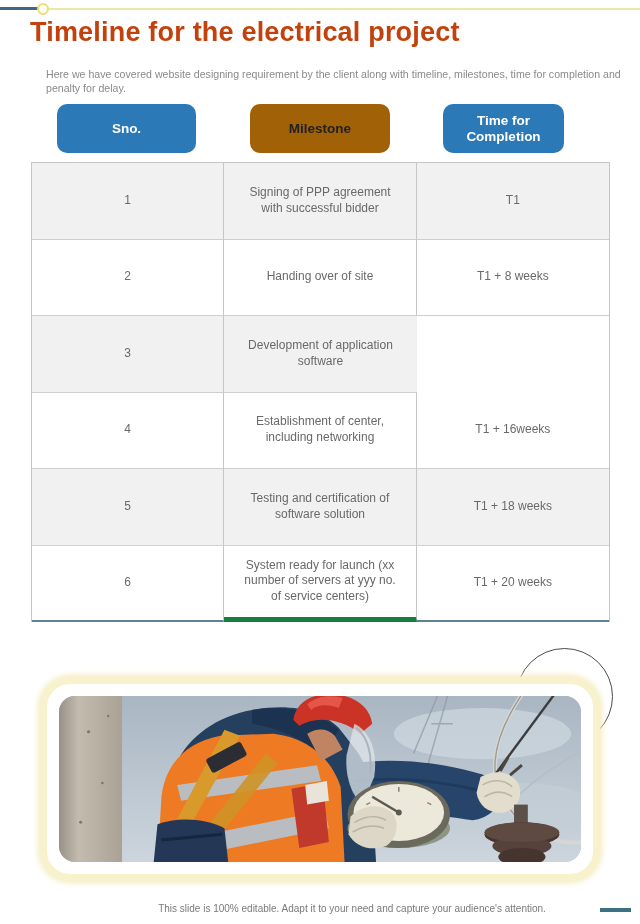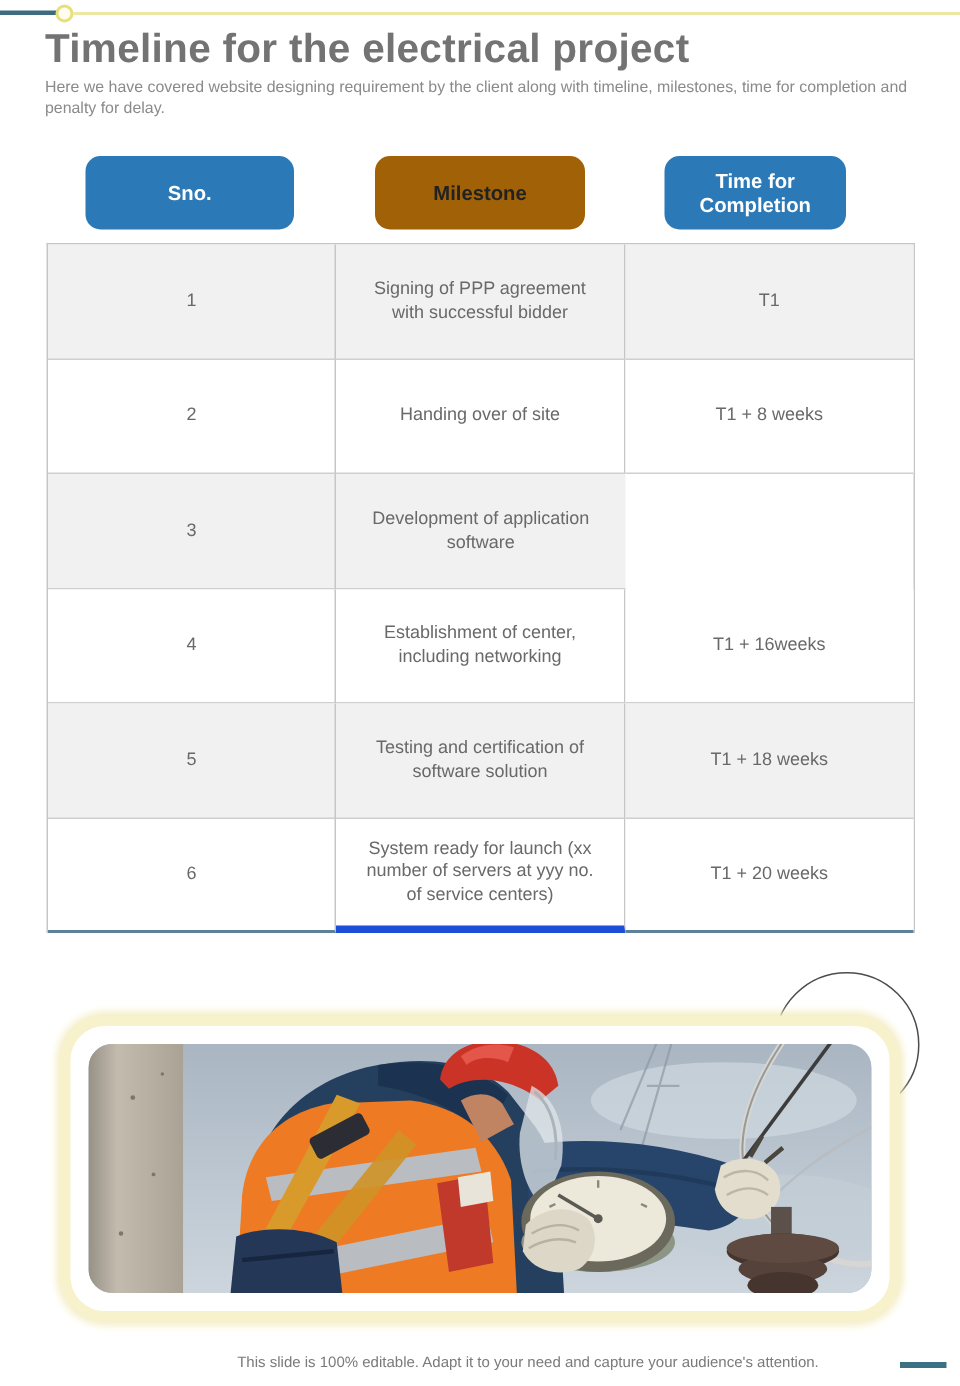--- a/index.html
+++ b/index.html
@@ -6,43 +6,43 @@
   .slide{
     position:relative;width:640px;height:924px;background:#ffffff;
     font-family:"Liberation Sans", sans-serif;overflow:hidden;
   }
   
   .accent-teal-seg{position:absolute;left:0;top:7px;width:38px;height:3px;background:#3e6b81;}
   .accent-ring{position:absolute;left:37px;top:3px;width:8px;height:8px;border:2px solid #e9df79;border-radius:50%;background:#fffdf0;}
   .accent-yellow-line{position:absolute;left:49px;top:8px;width:591px;height:2px;background:#ece7a4;}
   
   .title{position:absolute;left:30px;top:17px;width:580px;margin:0;
-    font-size:27px;font-weight:bold;color:#737373;letter-spacing:0.2px;}
-  .subtitle{position:absolute;left:30px;top:51px;width:578px;margin:0;
+    font-size:27px;font-weight:bold;color:#c2410c;letter-spacing:0.2px;}
+  .subtitle{position:absolute;left:30px;top:51px;width:578px;margin:16px;
     font-size:10.6px;line-height:1.35;color:#8a8a8a;}
   
   .pill{position:absolute;top:104px;height:49px;border-radius:10px;
     display:flex;align-items:center;justify-content:center;text-align:center;
     font-weight:bold;font-size:13.5px;line-height:1.15;}
   .pill-blue{background:#2b79b6;color:#ffffff;}
   .pill-yellow{background:#a16207;color:#222222;}
   .pill-sno{left:57px;width:139px;}
   .pill-milestone{left:250px;width:140px;}
   .pill-time{left:443px;width:121px;padding:0 18px;box-sizing:border-box;}
   
   .ttable{position:absolute;left:31px;top:162px;width:579px;
     border:1px solid #c6c6c6;border-bottom:none;box-sizing:border-box;}
   .trow{display:grid;grid-template-columns:1fr 1fr 1fr;height:76.5px;}
   .tcell{display:flex;align-items:center;justify-content:center;text-align:center;
     font-size:12px;line-height:1.32;color:#696969;padding:4px 14px;box-sizing:border-box;
     border-right:1px solid #c6c6c6;border-bottom:1px solid #cfcfcf;background:#ffffff;}
   .tcell:last-child{border-right:none;}
   .trow.odd .tcell{background:#f1f1f1;}
   .trow:last-child .tcell{border-bottom:2px solid #5d8196;}
-  .trow:last-child .tcell:nth-child(2){border-bottom:5px solid #1d4ed8;}
+  .trow:last-child .tcell:nth-child(2){border-bottom:5px solid #15803d;}
   
   .deco-circle{position:absolute;left:516px;top:648px;width:95px;height:95px;
     border:1.5px solid #4c4c4c;border-radius:50%;z-index:0;background:transparent;}
   
   .photo-frame{position:absolute;left:40px;top:677px;width:560px;height:204px;
     box-sizing:border-box;border:7px solid #f8f2cc;border-radius:30px;background:#ffffff;
     box-shadow:0 0 6px 2px #f3ecc0;padding:12px;z-index:1;}
   .photo{width:100%;height:100%;border-radius:16px;overflow:hidden;background:#b3bdc8;}
   .photo svg{display:block;width:100%;height:100%;}
   

